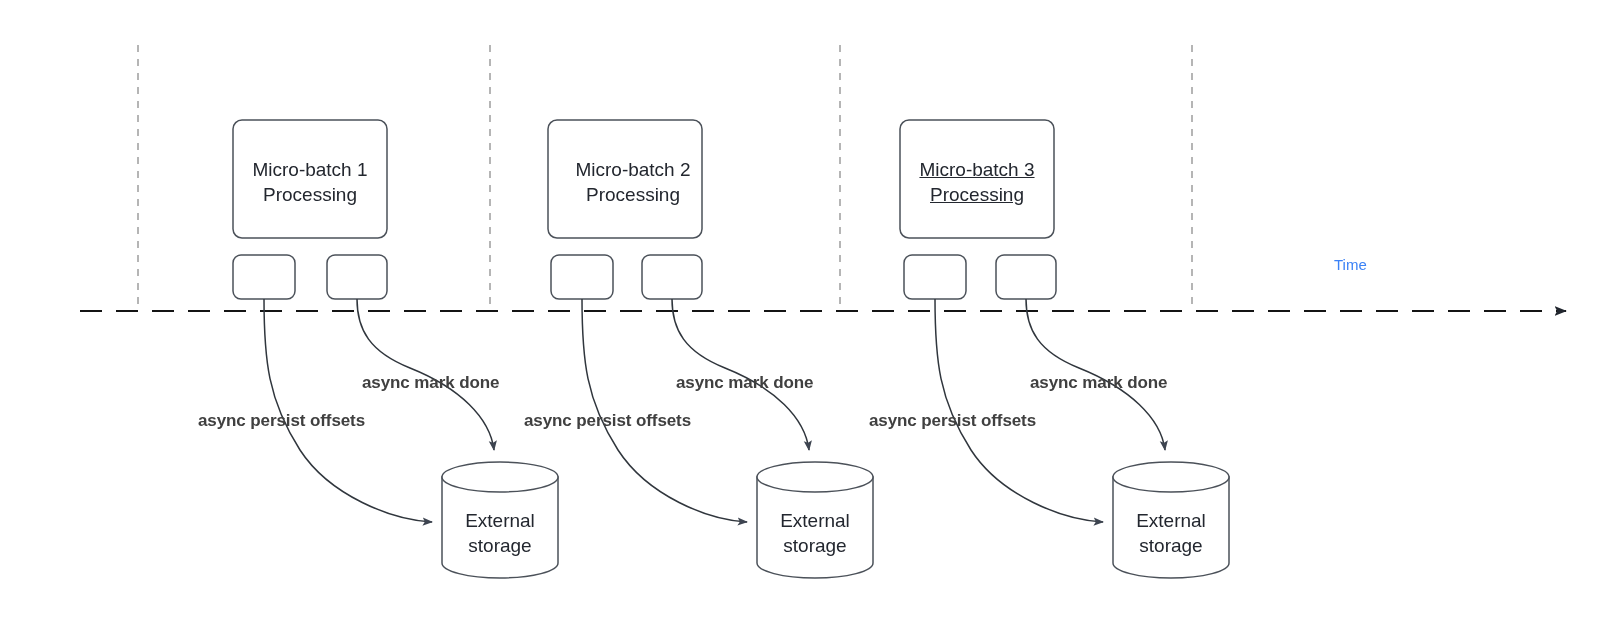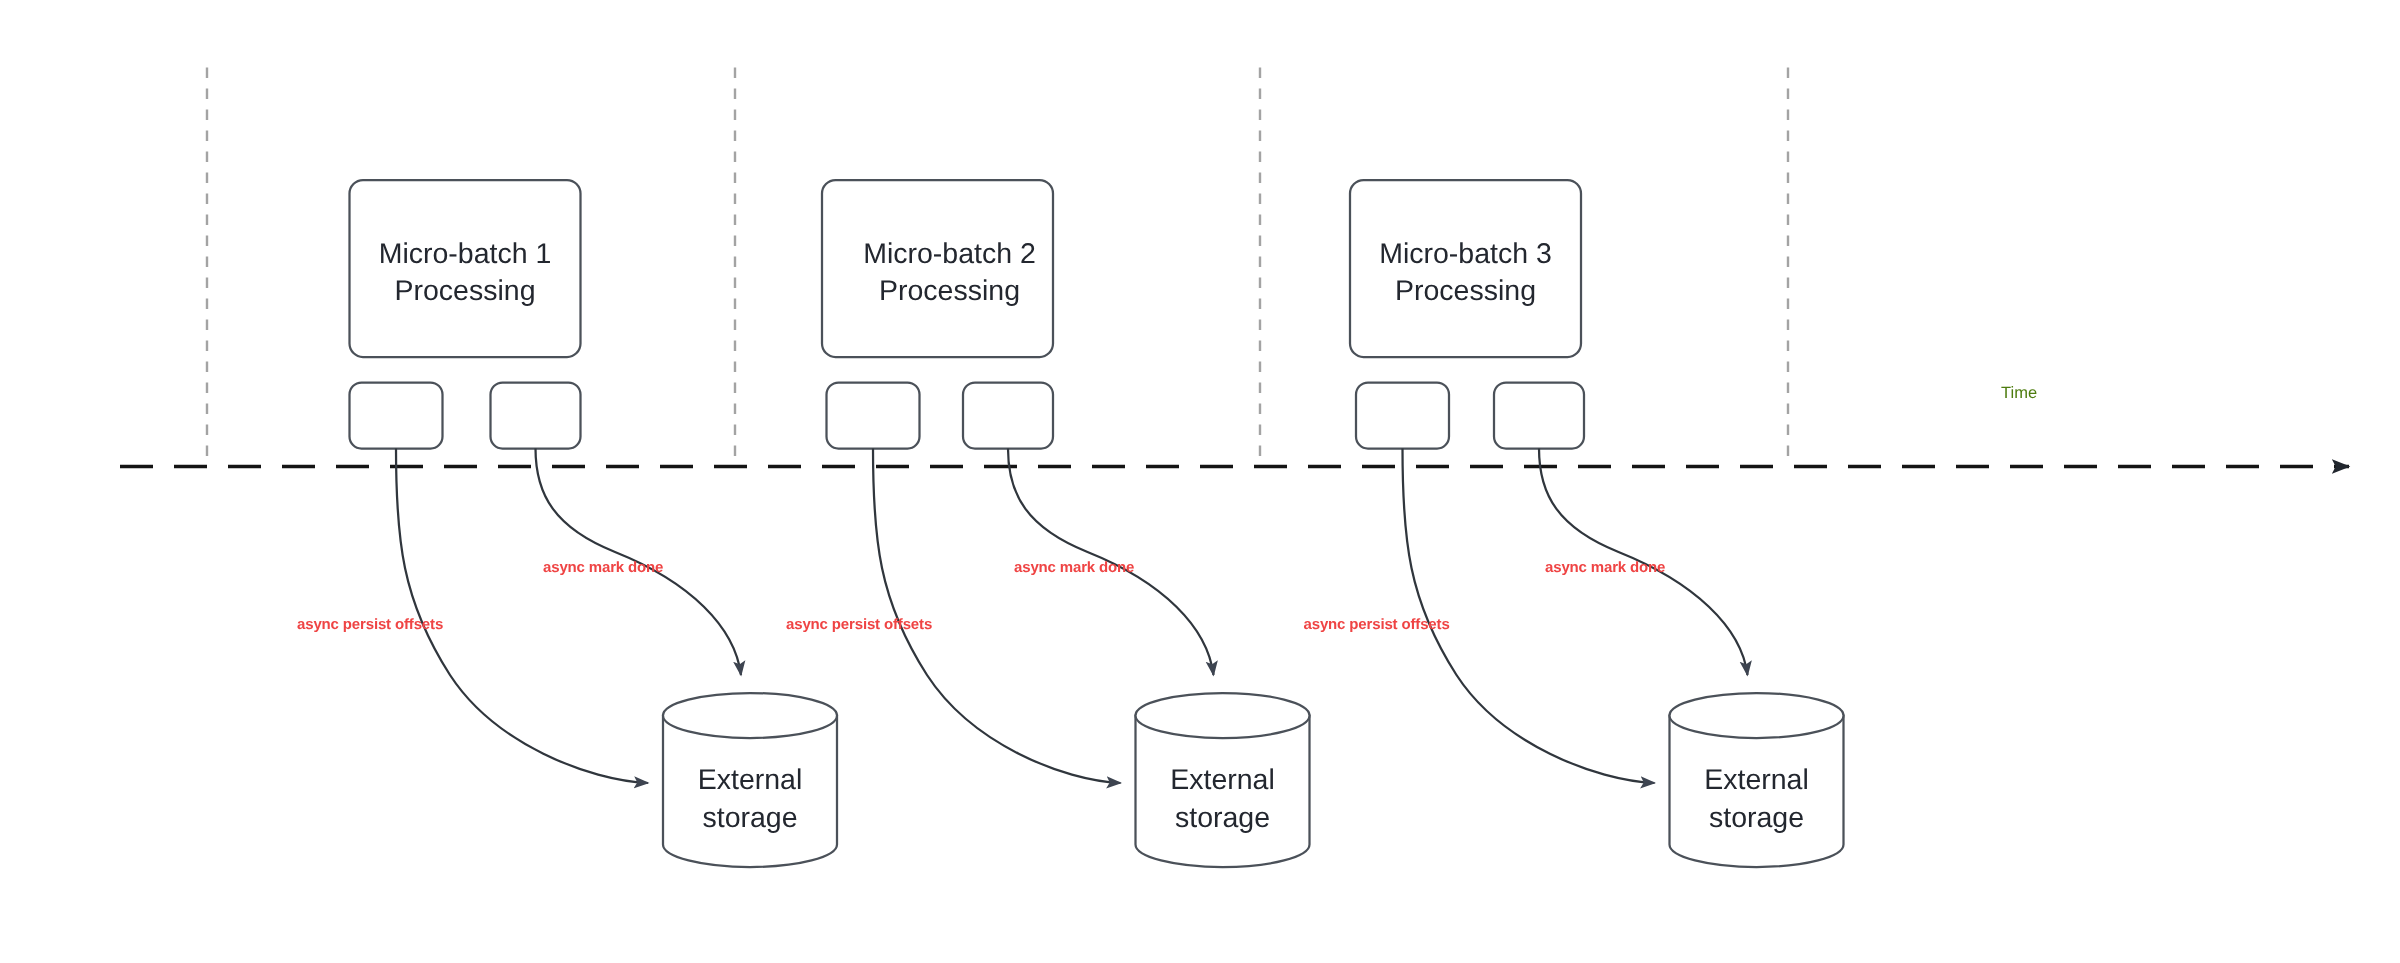--- a/index.html
+++ b/index.html
@@ -30,30 +30,30 @@
     position: absolute;
     text-align: center;
     font-size: 19px;
     line-height: 25px;
     color: #23272f;
     white-space: pre-line;
     pointer-events: none;
   }
   .edge-label {
     position: absolute;
-    font-size: 10px;
+    font-size: 17px;
     font-weight: bold;
-    color: #ef4444;
+    color: #404040;
     white-space: nowrap;
     letter-spacing: -0.1px;
   }
   .axis-label {
     position: absolute;
-    font-size: 11px;
-    color: #4d7c0f;
+    font-size: 15px;
+    color: #3b82f6;
     white-space: nowrap;
   }
 </style>
 </head>
 <body>
 
 <div id="diagram-root">
 
   <svg id="diagram-svg" viewBox="0 0 1600 642">
     <defs>
@@ -125,21 +125,21 @@
   <div class="edge-label" style="left:198px; top:411px;">async persist offsets</div>
   <div class="edge-label" style="left:362px; top:373px;">async mark done</div>
 
   <div class="node-label" style="left:548px; top:157px; width:170px;">Micro-batch 2
 Processing</div>
   <div class="node-label" style="left:757px; top:508px; width:116px;">External
 storage</div>
   <div class="edge-label" style="left:524px; top:411px;">async persist offsets</div>
   <div class="edge-label" style="left:676px; top:373px;">async mark done</div>
 
-  <div class="node-label" style="left:900px; top:157px; width:154px;">Micro-batch 3
+  <div class="node-label" style="left:900px; top:157px; width:154px;text-decoration:underline;">Micro-batch 3
 Processing</div>
   <div class="node-label" style="left:1113px; top:508px; width:116px;">External
 storage</div>
   <div class="edge-label" style="left:869px; top:411px;">async persist offsets</div>
   <div class="edge-label" style="left:1030px; top:373px;">async mark done</div>
 
   <div class="axis-label" style="left:1334px; top:256px;">Time</div>
 
 </div>
 

